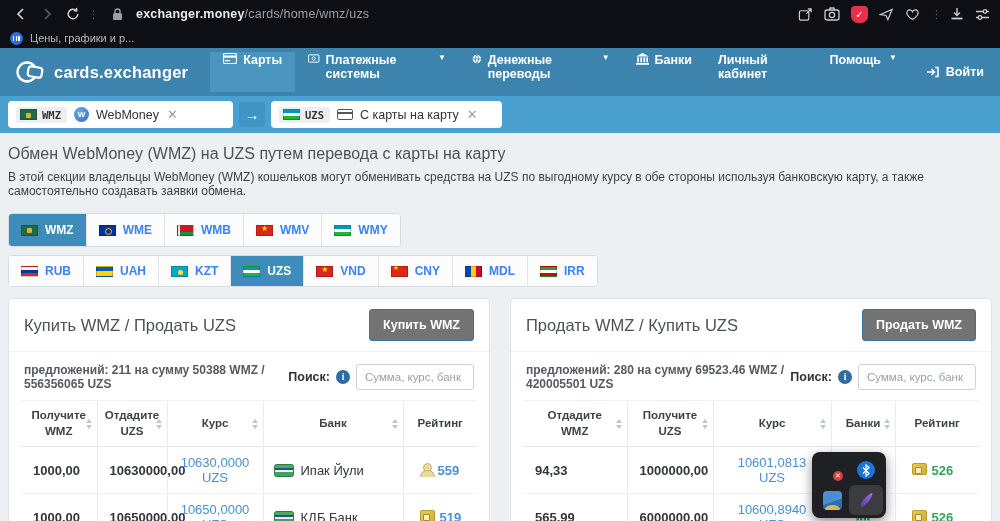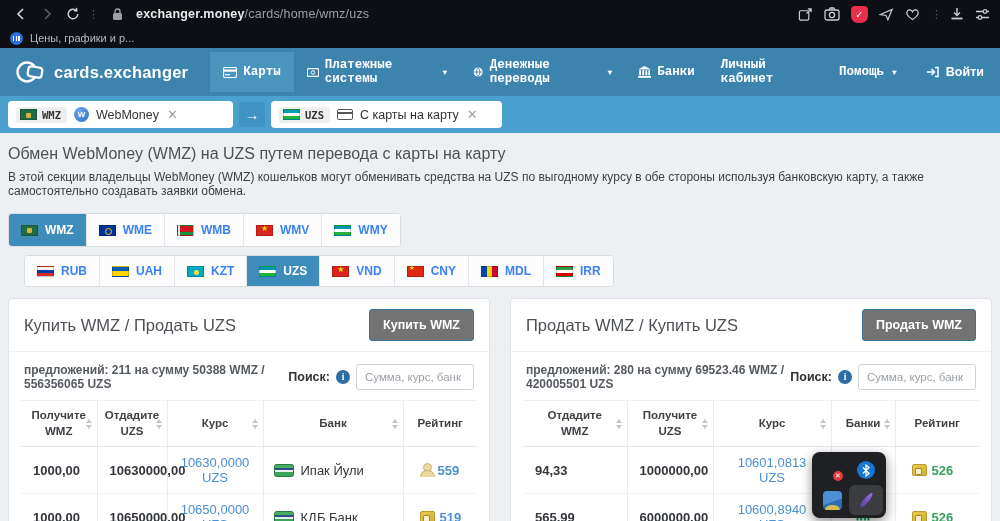--- a/index.html
+++ b/index.html
@@ -21,21 +21,21 @@
   .fav { width:13px; height:13px; border-radius:50%; background:#2e6fe0; display:flex; align-items:center; justify-content:center; }
   .fav i { display:block; width:7px; height:5px; background:linear-gradient(to right,#fff 0 1.5px,transparent 1.5px 2.7px,#fff 2.7px 4.2px,transparent 4.2px 5.4px,#fff 5.4px); }
   .bm-label { color:#b6b9c0; font-size:11px; }
 
   
   .navbar { background:#3c84ae; height:48px; display:flex; align-items:center; color:#fff; }
   .brand { display:flex; align-items:center; gap:8px; padding:0 22px 0 14px; }
   .brand .logo-mark { display:block; }
   .brand .brand-text { font-size:16.5px; font-weight:bold; letter-spacing:.2px; }
   .menu { display:flex; align-items:stretch; height:40px; }
-  .mitem { display:flex; align-items:center; gap:6px; padding:1px 13px; font-size:12.5px; font-weight:bold; cursor:pointer;font-family:Liberation Mono, monospace; }
+  .mitem { display:flex; align-items:flex-start; gap:6px; padding:1px 13px; font-size:12.5px; font-weight:bold; cursor:pointer; }
   .mitem.active { background:#4a94c0; }
   .caret { font-size:8px; margin-left:2px; }
   .login { margin-left:auto; display:flex; align-items:center; gap:7px; padding:0 16px; font-size:12.5px; font-weight:bold; }
 
   
   .selbar { background:#4aa0ce; height:37px; display:flex; align-items:center; padding:0 8px; gap:6px; }
   .selbox { background:#fff; border-radius:4px; height:27px; display:flex; align-items:center; padding:0 8px; gap:7px; }
   .selbox.from { width:225px; }
   .selbox.to { width:231px; }
   .code-badge { background:#eceef0; border-radius:3px; padding:2px 6px 2px 4px; display:flex; align-items:center; gap:5px; font-family:"DejaVu Sans Mono",monospace; font-size:10.5px; font-weight:bold; color:#333; }
@@ -64,21 +64,21 @@
   .flag-cn::after { content:"★"; position:absolute; left:1px; top:-3px; color:#ffde00; font-size:7px; }
   .flag-md { background:linear-gradient(to right,#0046ae 0 33%,#ffd200 33% 66%,#cc092f 66%); }
   .flag-ir { background:linear-gradient(to bottom,#239f40 0 33%,#fff 33% 66%,#da0000 66%); }
 
   
   .content { padding:12px 8px 0 8px; }
   .intro-title { font-size:16px; color:#4d5055; }
   .intro-desc { margin-top:7px; font-size:12px; color:#3c3f43; }
   .tabgroup { display:inline-flex; border:1px solid #d8dce0; border-radius:4px; overflow:hidden; background:#fff; }
   .tabgroup.g1 { margin-top:15px; }
-  .tabgroup.g2 { margin-top:8px;margin-left:16px; }
+  .tabgroup.g2 { margin-top:8px; }
   .tabrow { display:block; }
   .tab { display:flex; align-items:center; gap:7px; padding:9px 12px; background:#fcfcfd; border-right:1px solid #e2e5e9; font-size:12px; font-weight:bold; color:#3b82f6; cursor:pointer; }
   .tabgroup .tab:last-child { border-right:none; }
   .tab.active { background:#3e8cba; color:#fff; }
   .g2 .tab { padding:8px 12px; }
 
   
   .panels { display:flex; gap:20px; margin-top:11px; }
   .panel { flex:1; background:#fff; border:1px solid #dfe3e7; border-radius:4px; min-height:300px; }
   .phead { display:flex; align-items:center; justify-content:space-between; padding:10px 15px; border-bottom:1px solid #f0f1f3; }
@@ -98,21 +98,21 @@
   th .sort { position:absolute; right:5px; top:50%; margin-top:-5px; display:inline-flex; flex-direction:column; gap:2px; }
   .sort::before { content:""; border-left:3px solid transparent; border-right:3px solid transparent; border-bottom:4px solid #c0c6cc; }
   .sort::after { content:""; border-left:3px solid transparent; border-right:3px solid transparent; border-top:4px solid #c0c6cc; }
   th + th, td + td { border-left:1px solid #e9ecef; }
   td { font-size:13px; color:#33363a; padding:8px 10px; border-bottom:1px solid #f0f2f4; height:32px; vertical-align:middle; }
   td.num { font-weight:bold; padding-left:12px; }
   td.rate { text-align:center; }
   .ratelink { color:#4a90d2; text-decoration:none; }
   td.bankcell .bwrap { display:flex; align-items:center; gap:7px; }
   td.bankcell-c { text-align:center; }
-  td.ratingcell .rwrap { display:flex; align-items:center; gap:5px; justify-content:flex-start; padding-left:6px; }
+  td.ratingcell .rwrap { display:flex; gap:5px; justify-content:flex-start; padding-left:6px; }
   .rv { font-weight:bold; text-decoration:none; font-size:13px; }
   .rv.blue { color:#4a90d2; }
   .rv.green { color:#36a25e; }
 
   
   .ccard { width:20px; height:13px; border-radius:2.5px; background:linear-gradient(to bottom,#49ad62 0 30%,#2d4f8a 30% 50%,#e9f2ea 50% 62%,#3aa65c 62%); border:1px solid #2c7a44; flex:0 0 auto; }
   .bank-svg { display:block; margin:0 auto; }
   .ricon { display:inline-block; position:relative; flex:0 0 auto; }
   .ricon.person { width:13px; height:14px; }
   .ricon.person::before { content:""; position:absolute; left:3px; top:0; width:7px; height:7px; border-radius:50%; background:#ecd9a0; border:1px solid #c9b274; }

